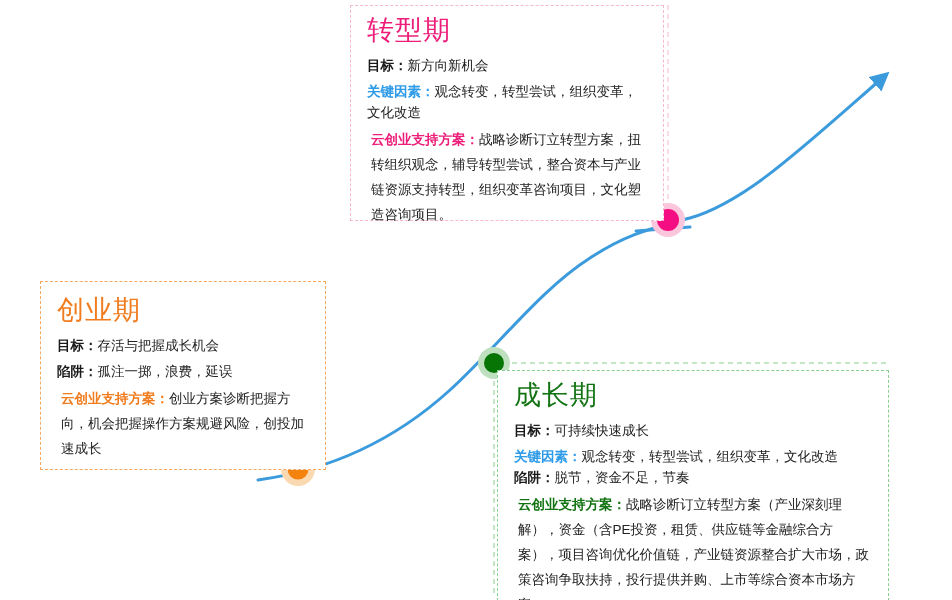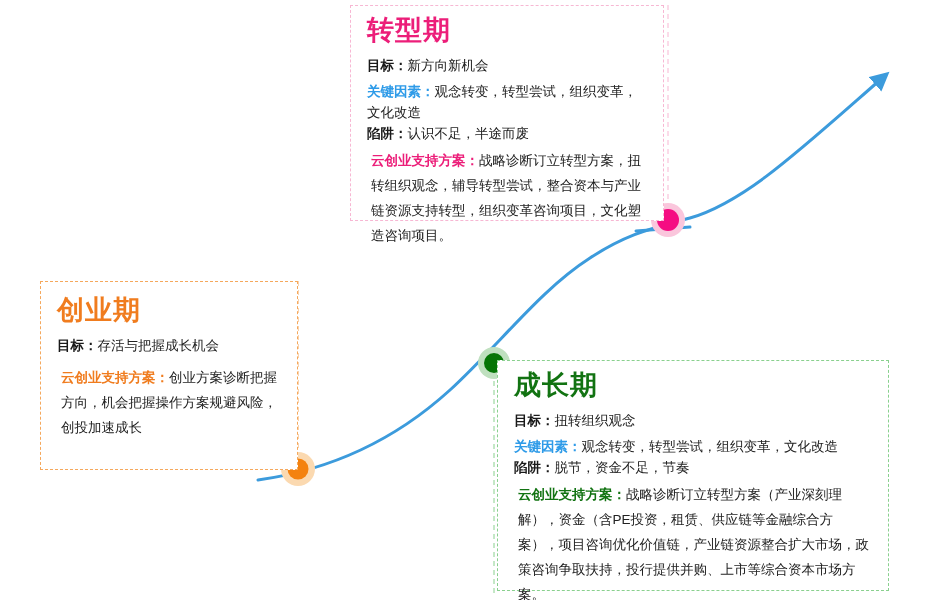--- a/index.html
+++ b/index.html
@@ -33,21 +33,21 @@
   
   .card {
     position: absolute;
     box-sizing: border-box;
     background: #ffffff;
     border-style: dashed;
     border-width: 1px;
   }
   .card-title {
     font-family: "Liberation Serif", "DejaVu Serif", serif;
-    font-weight: bold;
+    font-weight: normal;
     font-size: 27px;
     line-height: 1.1;
     letter-spacing: 1px;
     margin: 0;
   }
   .row {
     font-size: 13.5px;
     line-height: 21px;
     color: #222222;
     margin: 0;
@@ -61,21 +61,21 @@
     color: #222222;
     margin: 4px;
   }
   .gap-sm { height: 9px; }
   .gap-xs { height: 5px; }
 
   
   #card-startup {
     left: 40px;
     top: 281px;
-    width: 258px;
+    width: 286px;
     height: 189px;
     border-color: #F5A85C;
     padding: 14px 14px 10px 16px;
   }
   #card-startup .card-title { color: #F07C1E; }
   #card-startup .lead-accent { color: #F07C1E; font-weight: bold; }
 
   
   #card-transform {
     left: 350px;
@@ -84,21 +84,21 @@
     height: 216px;
     border-color: #F7B7D3;
     padding: 10px 14px 10px 16px;
   }
   #card-transform .card-title { color: #EC1E79; }
   #card-transform .lead-accent { color: #EC1E79; font-weight: bold; }
 
   
   #card-growth {
     left: 497px;
-    top: 360px;
+    top: 370px;
     width: 392px;
     height: 231px;
     border-color: #89D08E;
     padding: 10px 12px 10px 16px;
   }
   #card-growth .card-title { color: #127312; }
   #card-growth .lead-accent { color: #127312; font-weight: bold; }
 
   .lead-key { color: #2E9BE8; font-weight: bold; margin-top: 30px; }
   .lead-dark { color: #1a1a1a; font-weight: bold; text-align: center; }
@@ -178,48 +178,48 @@
     <span class="core"></span>
   </div>
 
   <div class="card" id="card-startup">
     <div class="card-title">创业期</div>
     <div class="gap-sm"></div>
     <p class="row">
       <span class="lead lead-dark">目标：</span><span>存活与把握成长机会</span>
     </p>
     <div class="gap-xs"></div>
+    <p class="row">
+      <span class="lead lead-dark">陷阱：</span><span>孤注一掷，浪费，延误</span>
+    </p>
     <p class="para">
       <span class="lead-accent">云创业支持方案：</span><span>创业方案诊断把握方向，机会把握操作方案规避风险，创投加速成长</span>
     </p>
   </div>
 
   <div class="card" id="card-transform">
     <div class="card-title">转型期</div>
     <div class="gap-sm"></div>
     <p class="row">
       <span class="lead lead-dark">目标：</span><span>新方向新机会</span>
     </p>
     <div class="gap-xs"></div>
     <p class="row">
       <span class="lead-key">关键因素：</span><span>观念转变，转型尝试，组织变革，文化改造</span>
     </p>
-    <p class="row">
-      <span class="lead lead-dark">陷阱：</span><span>认识不足，半途而废</span>
-    </p>
     <p class="para">
       <span class="lead-accent">云创业支持方案：</span><span>战略诊断订立转型方案，扭转组织观念，辅导转型尝试，整合资本与产业链资源支持转型，组织变革咨询项目，文化塑造咨询项目。</span>
     </p>
   </div>
 
   <div class="card" id="card-growth">
     <div class="card-title">成长期</div>
     <div class="gap-sm"></div>
     <p class="row">
-      <span class="lead lead-dark">目标：</span><span>扭转组织观念</span>
+      <span class="lead lead-dark">目标：</span><span>可持续快速成长</span>
     </p>
     <div class="gap-xs"></div>
     <p class="row">
       <span class="lead-key">关键因素：</span><span>观念转变，转型尝试，组织变革，文化改造</span>
     </p>
     <p class="row">
       <span class="lead lead-dark">陷阱：</span><span>脱节，资金不足，节奏</span>
     </p>
     <p class="para">
       <span class="lead-accent">云创业支持方案：</span><span>战略诊断订立转型方案（产业深刻理解），资金（含PE投资，租赁、供应链等金融综合方案），项目咨询优化价值链，产业链资源整合扩大市场，政策咨询争取扶持，投行提供并购、上市等综合资本市场方案。</span>

